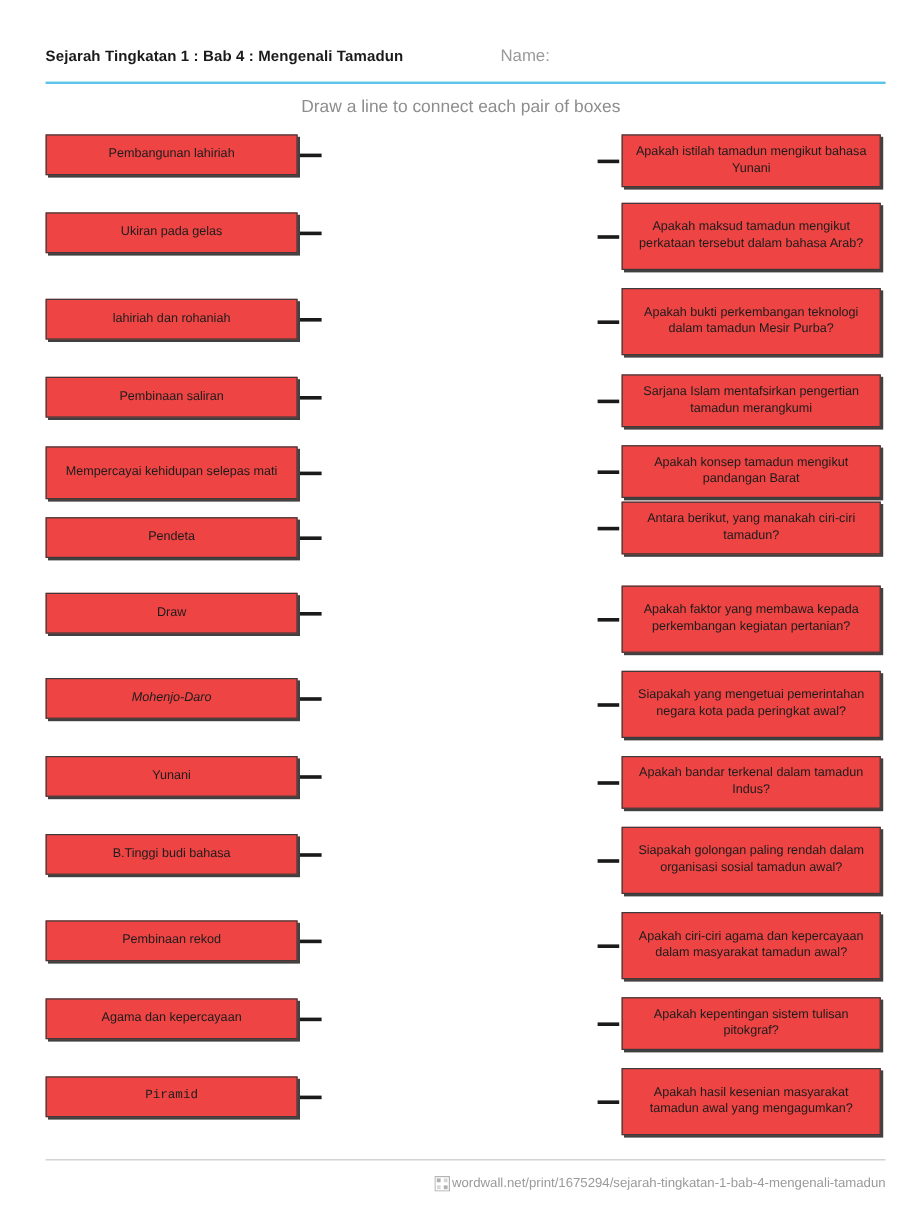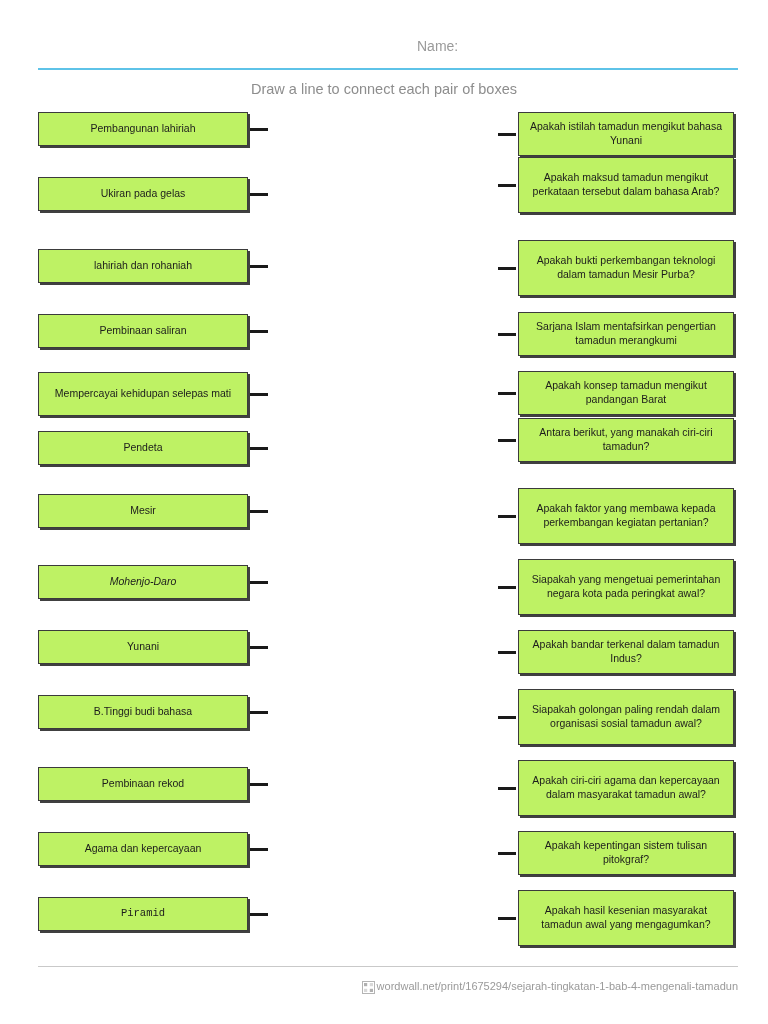--- a/index.html
+++ b/index.html
@@ -79,21 +79,21 @@
 
   .item {
     position: absolute;
     left: 0;
   }
   .item-box {
     box-sizing: border-box;
     width: 100%;
     height: 100%;
     border: 1px solid #3b3b3b;
-    background: #bef264;
+    background: #ef4444;
     box-shadow: 2px 2px 0 rgba(30,30,30,0.85);
     display: flex;
     align-items: center;
     justify-content: center;
     text-align: center;
     padding: 2px 8px;
     font-size: 10.5px;
     line-height: 1.32;
     color: #1c1c1c;
   }
@@ -138,20 +138,21 @@
   .footer-url {
     font-size: 11px;
     color: #9a9a9a;
     white-space: nowrap;
   }
 </style>
 </head>
 <body>
 
 <div class="header">
+  <div class="worksheet-title">Sejarah Tingkatan 1 : Bab 4 : Mengenali Tamadun</div>
   <div class="name-field">Name:</div>
 </div>
 <div class="header-rule"></div>
 
 <div class="instruction">Draw a line to connect each pair of boxes</div>
 
 <div class="board">
   <div class="column col-left" id="left-column">
       <div class="item" style="top: 0px; height: 34px; width: 100%;">
         <div class="item-box">Pembangunan lahiriah</div>
@@ -171,21 +172,21 @@
       </div>
       <div class="item" style="top: 260px; height: 44px; width: 100%;">
         <div class="item-box">Mempercayai kehidupan selepas mati</div>
         <span class="stub"></span>
       </div>
       <div class="item" style="top: 319px; height: 34px; width: 100%;">
         <div class="item-box">Pendeta</div>
         <span class="stub"></span>
       </div>
       <div class="item" style="top: 382px; height: 34px; width: 100%;">
-        <div class="item-box">Mesir</div>
+        <div class="item-box">Draw</div>
         <span class="stub"></span>
       </div>
       <div class="item" style="top: 453px; height: 34px; width: 100%; font-style: italic;">
         <div class="item-box">Mohenjo-Daro</div>
         <span class="stub"></span>
       </div>
       <div class="item" style="top: 518px; height: 34px; width: 100%;">
         <div class="item-box">Yunani</div>
         <span class="stub"></span>
       </div>
@@ -204,21 +205,21 @@
       <div class="item" style="top: 785px; height: 34px; width: 100%; font-family: Liberation Mono, monospace;">
         <div class="item-box">Piramid</div>
         <span class="stub"></span>
       </div>
     </div>
   <div class="column col-right" id="right-column">
       <div class="item" style="top: 0px; height: 44px; width: 100%;">
         <div class="item-box">Apakah istilah tamadun mengikut bahasa Yunani</div>
         <span class="stub"></span>
       </div>
-      <div class="item" style="top: 45px; height: 56px; width: 100%;">
+      <div class="item" style="top: 57px; height: 56px; width: 100%;">
         <div class="item-box">Apakah maksud tamadun mengikut perkataan tersebut dalam bahasa Arab?</div>
         <span class="stub"></span>
       </div>
       <div class="item" style="top: 128px; height: 56px; width: 100%;">
         <div class="item-box">Apakah bukti perkembangan teknologi dalam tamadun Mesir Purba?</div>
         <span class="stub"></span>
       </div>
       <div class="item" style="top: 200px; height: 44px; width: 100%;">
         <div class="item-box">Sarjana Islam mentafsirkan pengertian tamadun merangkumi</div>
         <span class="stub"></span>

